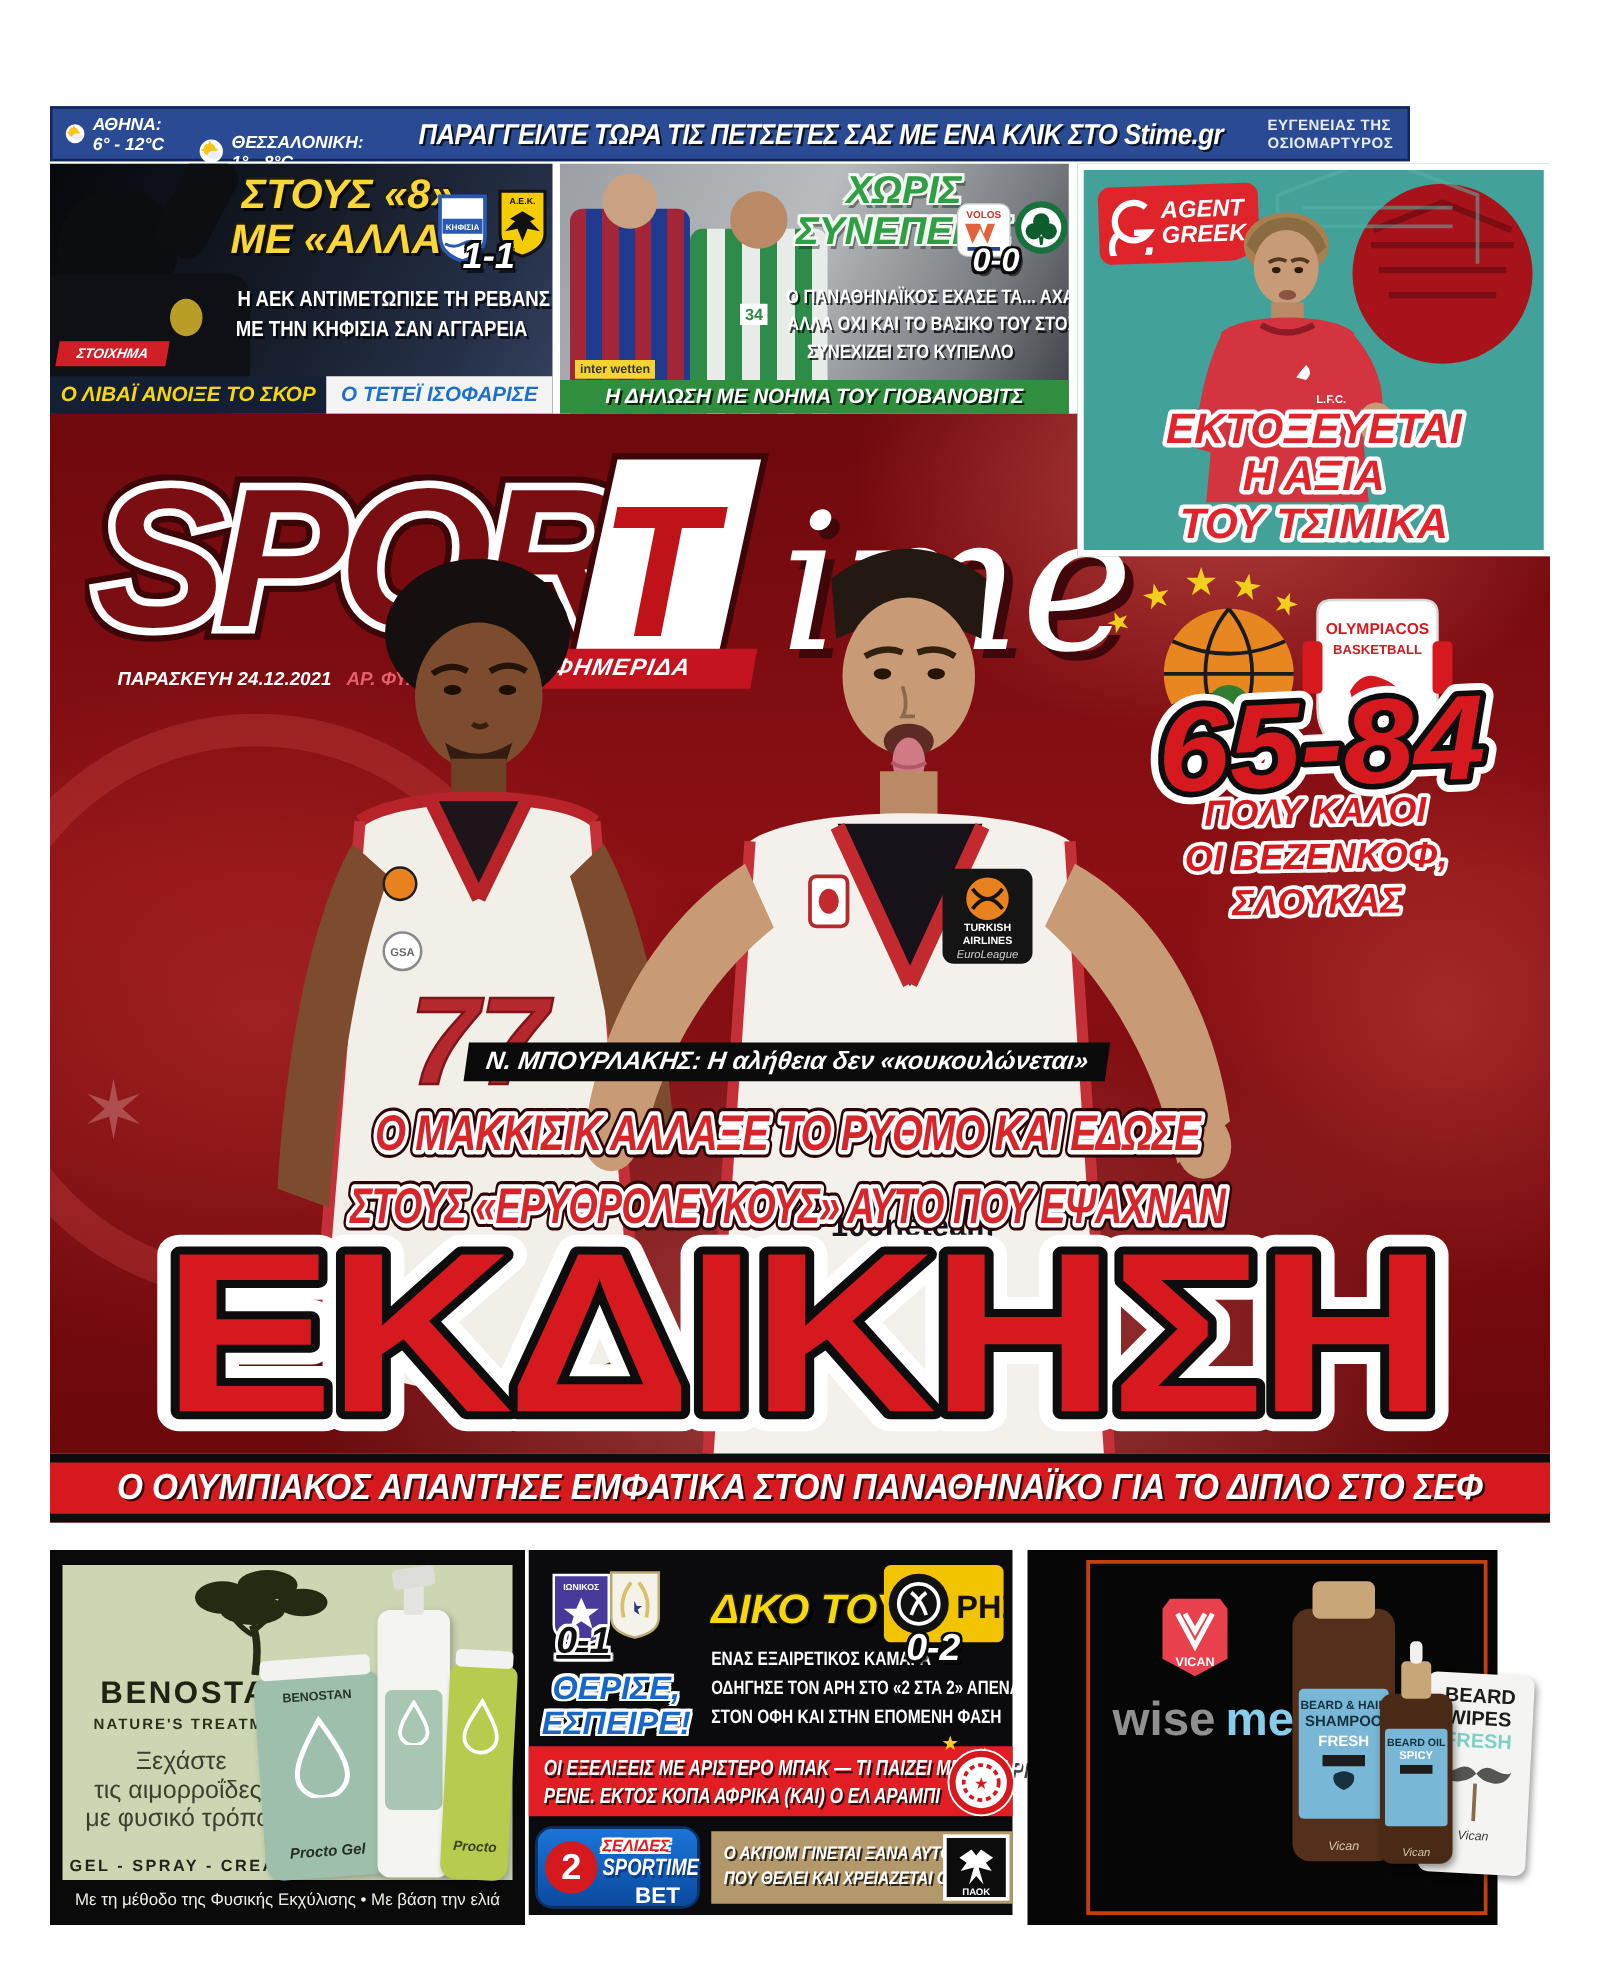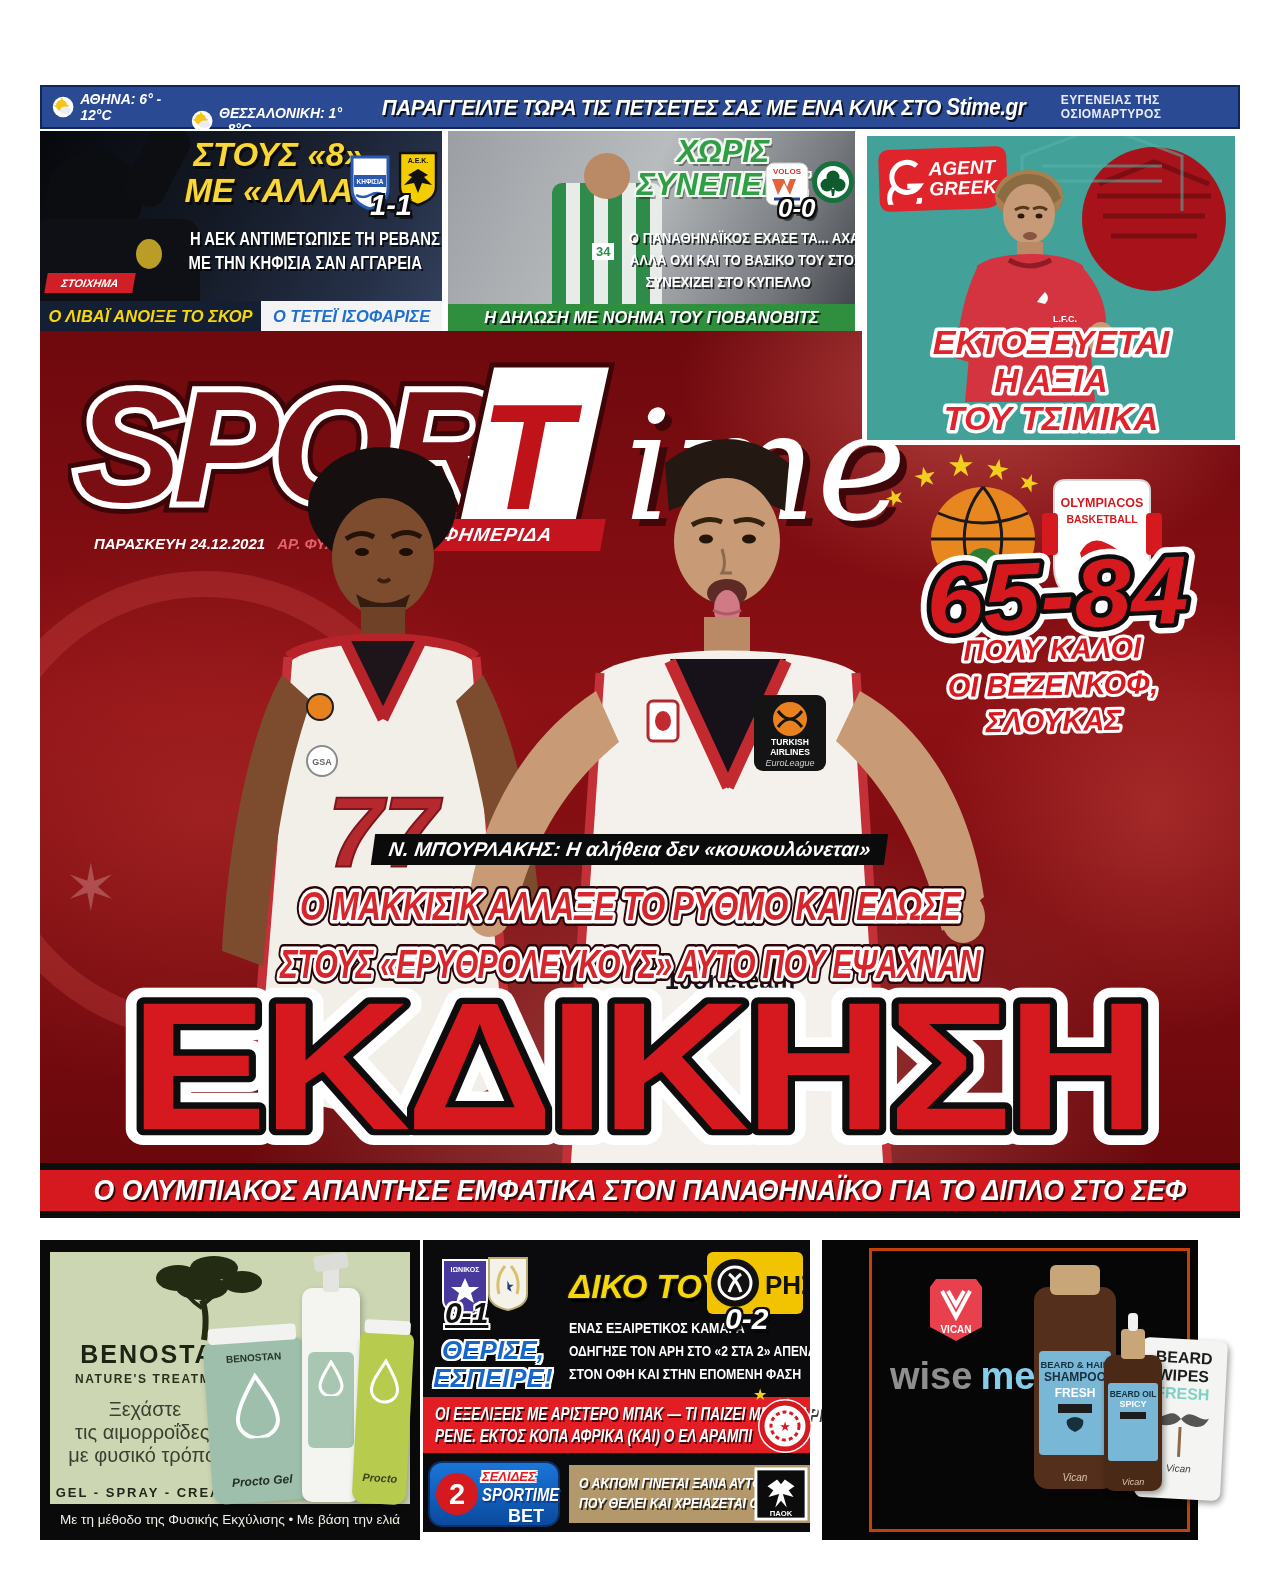--- a/index.html
+++ b/index.html
@@ -53,21 +53,21 @@
   .ek-t{font-size:34px;font-weight:900;font-style:italic;}
   .mh-a{fill:none;stroke:#3c0508;stroke-width:22px;}
   .mh-b{fill:#7a0e13;stroke:#ffffff;stroke-width:12px;paint-order:stroke;}
   .mh-t{font-size:158px;font-weight:900;font-style:italic;letter-spacing:-8px;text-anchor:start;}
 </style>
 </head>
 <body>
 
 <div class="page">
 
-  <div class="abs" style="left:40px;top:85px;width:1200px;height:44px;background:#2b4a94;border:2px solid #13265c;box-sizing:border-box;display:flex;align-items:center;">
+  <div class="abs" style="left:40px;top:85px;width:1088px;height:44px;background:#2b4a94;border:2px solid #13265c;box-sizing:border-box;display:flex;align-items:center;">
     <div style="display:flex;align-items:center;gap:6px;margin-left:10px;">
       <svg width="28" height="28" viewBox="0 0 28 28">
         <circle cx="14" cy="14" r="13" fill="#fdfdfd"></circle>
         <circle cx="12" cy="12" r="7" fill="#f5c518"></circle>
         <path d="M12,3 l1.5,4 M21,12 l-4,1.5 M12,21 l1.5,-4 M3,12 l4,1.5" stroke="#f5c518" stroke-width="2"></path>
         <ellipse cx="17" cy="18" rx="7" ry="4.5" fill="#e9eef6"></ellipse>
       </svg>
       <span class="b i" style="color:#fff;font-size:14px;">ΑΘΗΝΑ: 6° - 12°C</span>
     </div>
     <div style="display:flex;align-items:center;gap:6px;margin-left:18px;margin-top:28px;">
@@ -271,20 +271,24 @@
       <div style="width:55%;background:#141f33;display:flex;align-items:center;justify-content:center;">
         <span class="w9 i nw" style="color:#f6d70a;font-size:16.5px;">Ο ΛΙΒΑΪ ΑΝΟΙΞΕ ΤΟ ΣΚΟΡ</span>
       </div>
       <div style="width:45%;background:#f4f4f4;display:flex;align-items:center;justify-content:center;">
         <span class="w9 i nw" style="color:#1f6fd0;font-size:16.5px;">Ο ΤΕΤΕΪ ΙΣΟΦΑΡΙΣΕ</span>
       </div>
     </div>
   </div>
 
   <div class="abs" style="left:448px;top:131px;width:407px;height:200px;overflow:hidden;z-index:8;background:linear-gradient(115deg,#9b9fa4,#b9bcbe 45%,#74787d 80%,#3c3f45);">
+    <div class="abs" style="left:8px;top:36px;width:96px;height:164px;border-radius:10px 10px 0 0;background:repeating-linear-gradient(90deg,#a32638 0 13px,#1f3a8f 13px 26px);">
+      <div class="abs" style="left:26px;top:-28px;width:44px;height:44px;border-radius:50%;background:#caa183;"></div>
+      <div class="abs" style="left:4px;bottom:28px;background:#f5d431;color:#333;font-weight:bold;font-size:10px;padding:2px 4px;line-height:11px;">inter wetten</div>
+    </div>
     <div class="abs" style="left:104px;top:52px;width:110px;height:148px;border-radius:10px 10px 0 0;background:repeating-linear-gradient(90deg,#2e8b4a 0 14px,#e8ece9 14px 28px);">
       <div class="abs" style="left:32px;top:-30px;width:46px;height:46px;border-radius:50%;background:#b98a65;"></div>
       <div class="abs" style="left:40px;top:60px;background:#fff;color:#2e8b4a;font-weight:900;font-size:13px;padding:1px 4px;">34</div>
     </div>
     <div class="abs ctr" style="left:150px;top:4px;width:250px;">
       <div class="w9 i green-out nw" style="font-size:31px;line-height:33px;">ΧΩΡΙΣ</div>
       <div class="w9 i green-out nw" style="font-size:31px;line-height:33px;">ΣΥΝΕΠΕΙΕΣ</div>
     </div>
     <svg class="abs" style="left:316px;top:30px;" width="46" height="46" viewBox="0 0 46 46">
       <rect x="2" y="2" width="42" height="42" rx="8" fill="#ffffff" stroke="#c7c7c7"></rect>

